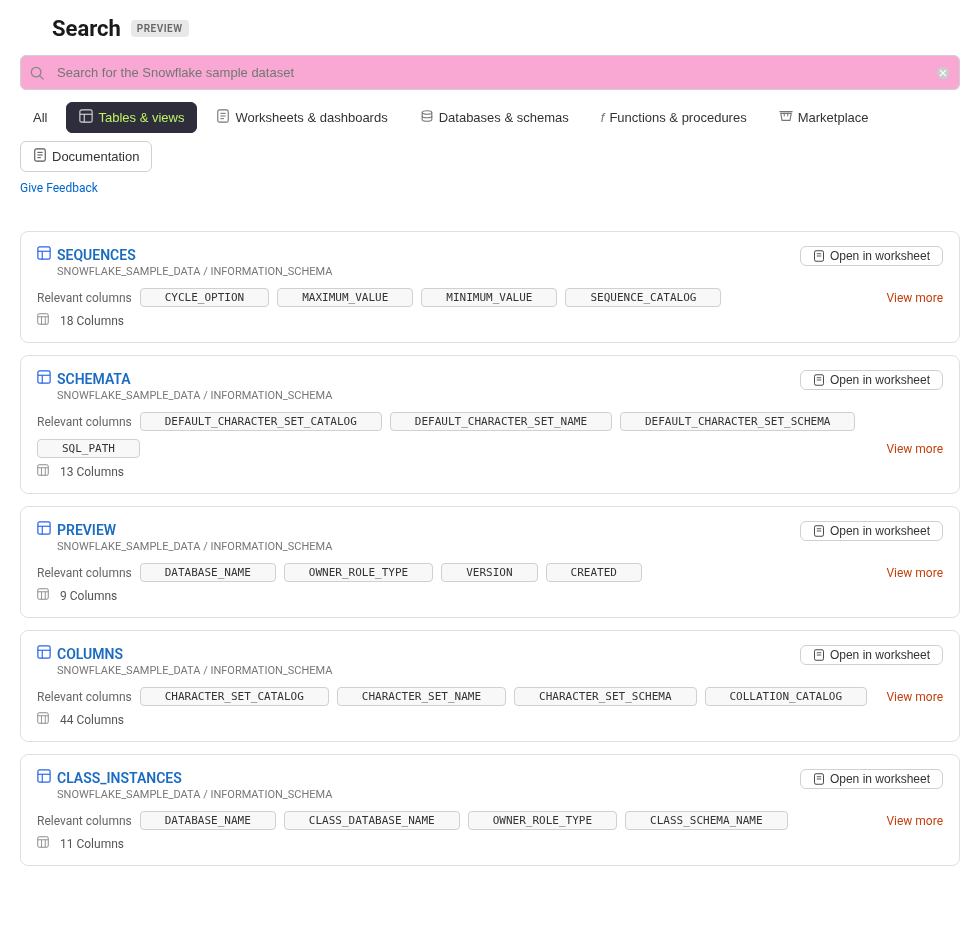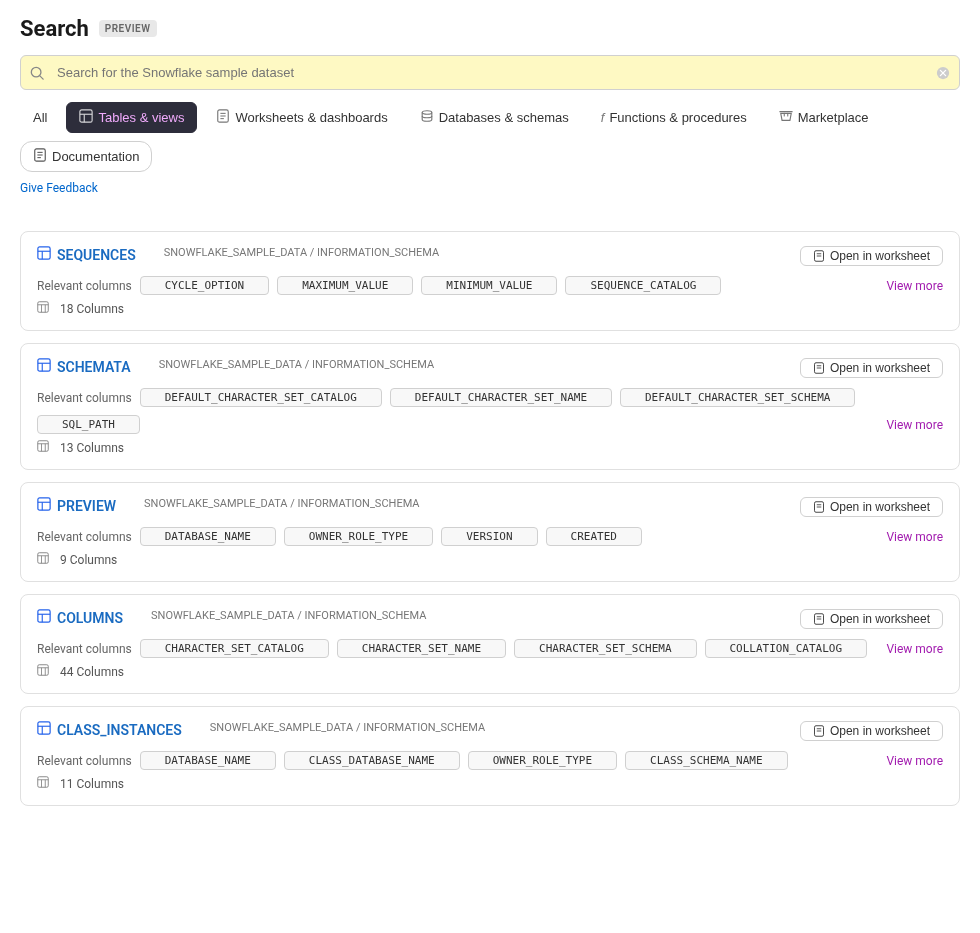--- a/index.html
+++ b/index.html
@@ -17,20 +17,21 @@
     .page-header {
       display: flex;
       align-items: center;
       gap: 10px;
       margin-bottom: 14px;
     }
     .page-title {
       font-size: 22px;
       font-weight: 700;
       color: #1a1a1a;
+      margin-left: 32px;
     }
     .preview-badge {
       background: #e8e8e8;
       border-radius: 4px;
       padding: 3px 6px;
       font-size: 10px;
       font-weight: 600;
       color: #666;
       text-transform: uppercase;
       letter-spacing: 0.5px;
@@ -42,21 +43,21 @@
       margin-bottom: 12px;
     }
     .search-bar {
       width: 100%;
       border: 1px solid #d0d0d0;
       border-radius: 6px;
       padding: 9px 36px;
       font-size: 13px;
       color: #666;
       outline: none;
-      background: #fef9c3;
+      background: #f9a8d4;
     }
     .search-icon-wrap {
       position: absolute;
       left: 10px;
       top: 50%;
       transform: translateY(-50%);
       color: #888;
       display: flex;
       align-items: center;
     }
@@ -87,38 +88,38 @@
       border-radius: 6px;
       border: 1px solid transparent;
       background: transparent;
       font-size: 13px;
       cursor: pointer;
       color: #333;
       white-space: nowrap;
     }
     .tab-btn.active {
       background: #2d2d3b;
-      color: #f0abfc;
+      color: #bef264;
       border-color: #2d2d3b;
     }
     .tab-btn.all-tab {
       font-weight: 500;
     }
     .tab-icon {
       font-size: 12px;
       opacity: 0.8;
     }
 
     
     .doc-btn {
       display: flex;
       align-items: center;
       gap: 5px;
       padding: 6px 12px;
-      border-radius: 12px;
+      border-radius: 6px;
       border: 1px solid #d0d0d0;
       background: #fff;
       font-size: 13px;
       cursor: pointer;
       color: #333;
       margin-bottom: 8px;
     }
 
     
     .give-feedback {
@@ -139,22 +140,22 @@
     }
 
     .card-header {
       display: flex;
       align-items: flex-start;
       justify-content: space-between;
       margin-bottom: 4px;
     }
     .card-title-block {
       display: flex;
-      flex-direction: row;
-      gap: 8px;
+      flex-direction: column;
+      gap: 2px;
     }
     .card-name-row {
       display: flex;
       align-items: center;
       gap: 6px;
     }
     .table-icon {
       color: #2563eb;
       font-size: 14px;
     }
@@ -200,21 +201,21 @@
     .col-tag {
       border: 1px solid #d0d0d0;
       border-radius: 4px;
       padding: 2px 24px;
       font-size: 11px;
       color: #333;
       background: #f8f8f8;
       font-family: monospace;
     }
     .view-more {
-      color: #a21caf;
+      color: #c2410c;
       font-size: 12px;
       cursor: pointer;
       margin-left: auto;
       white-space: nowrap;
     }
 
     
     .col-count-row {
       display: flex;
       align-items: center;

